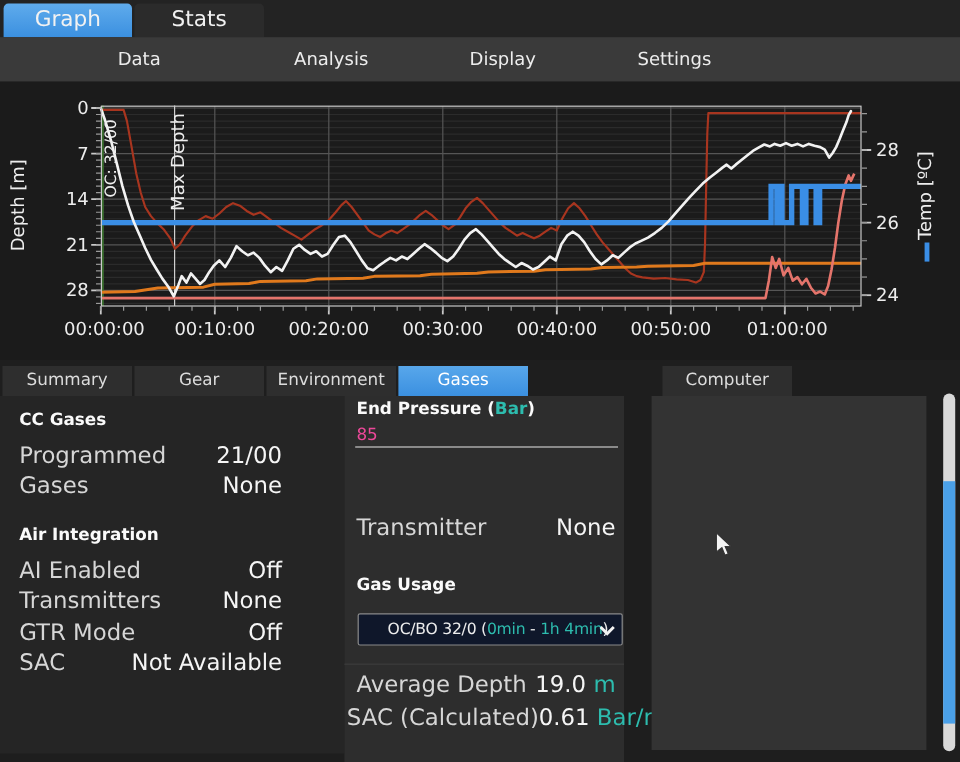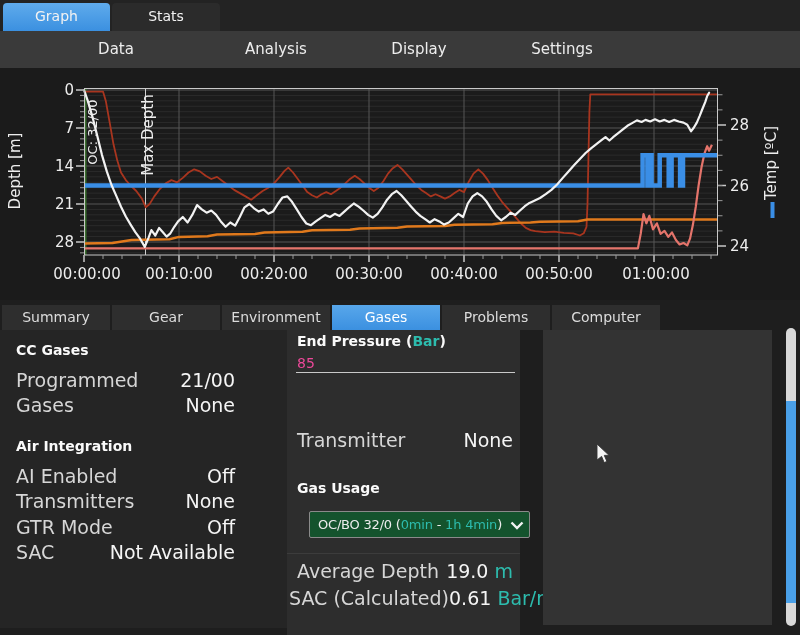--- a/index.html
+++ b/index.html
@@ -6,21 +6,21 @@
   html,body { background:#111; }
   .app {
     position:relative; width:800px; height:635px; overflow:hidden;
     background:#262626; font-family:"DejaVu Sans","Liberation Sans",sans-serif;
     color:#e8e8e8; -webkit-font-smoothing:antialiased;
   }
   
   .titlebar { position:absolute; left:0; top:0; width:800px; height:31px; background:#232323; }
   .vtab {
     position:absolute; top:3px; height:28px; line-height:27px; text-align:center;
-    font-size:14px; color:#f2f2f2; background:#2b2b2b; border-radius:4px 4px 0 0; cursor:default;
+    font-size:18px; color:#f2f2f2; background:#2b2b2b; border-radius:4px 4px 0 0; cursor:default;
   }
   .vtab.active { background:linear-gradient(#5fabec,#3b90e0); }
   
   .menubar { position:absolute; left:0; top:31px; width:800px; height:37px; background:#3a3a3a; }
   .menuitem { position:absolute; top:0; height:37px; line-height:37px; text-align:center; font-size:15px; color:#ededed; }
   
   .chart { position:absolute; left:0; top:68px; width:800px; height:232px; background:#1b1b1b; }
   .chart svg text { fill:#ededed; }
   
   .bottomsec { position:absolute; left:0; top:300px; width:800px; height:335px; background:#1e1e1e; }
@@ -35,23 +35,23 @@
   .panel-mid   { position:absolute; left:287px; top:30px; width:233px; height:326px; background:#2d2d2d; }
   .panel-right { position:absolute; left:543px; top:30px; width:229px; height:295px; background:#333333; }
   .row { position:absolute; display:flex; justify-content:space-between; height:18px; font-size:19px; }
   .row .lbl { color:#d6d6d6; white-space:nowrap; }
   .row .val { color:#f5f5f5; white-space:nowrap; text-align:right; }
   .sechead { position:absolute; font-size:14px; font-weight:bold; color:#fafafa; white-space:nowrap; }
   .teal { color:#2dbcae; }
   .inputline { position:absolute; height:1px; background:#c9c9c9; }
   .inputval { position:absolute; font-size:14px; color:#ec4899; }
   .gas-select {
-    position:absolute; left:22px; top:181px; width:221px; height:27px;
-    border:1px solid #8a8a8a; border-radius:2px; background:#14532d;
-    font-size:13px; line-height:25px; padding-left:8px; white-space:nowrap; color:#ececec;
+    position:absolute; left:11px; top:181px; width:221px; height:27px;
+    border:1px solid #8a8a8a; border-radius:2px; background:#0f172a;
+    font-size:13px; line-height:25px; padding-left:24px; white-space:nowrap; color:#ececec;
     letter-spacing:-0.2px; cursor:default;
   }
   .gas-select .chev { position:absolute; right:5px; top:9px; }
   .hairline { position:absolute; height:1px; background:#3c3c3c; }
   
   .scrollbar { position:absolute; left:786px; top:28px; width:10px; height:298px; background:#d9d9d9; border-radius:5px; }
   .scrollthumb { position:absolute; left:0; top:73px; width:10px; height:202px; background:#4aa0e8; }
   .cursor { position:absolute; left:596px; top:143px; }
 </style>
 </head>
@@ -244,21 +244,20 @@
     </svg>
   </div>
 
   <div class="bottomsec">
 
     <div class="btabrow">
       <div class="btab" style="left:2px;">Summary</div>
       <div class="btab" style="left:112px;">Gear</div>
       <div class="btab" style="left:222px;">Environment</div>
       <div class="btab active" style="left:332px;">Gases</div>
-      <div class="btab" style="left:442px;">Problems</div>
       <div class="btab" style="left:552px;">Computer</div>
     </div>
 
     <div class="panel-left">
       <div class="sechead" style="left:16px;top:12px;">CC Gases</div>
       <div class="row" style="left:16px;width:219px;top:39px;">
         <span class="lbl">Programmed</span>
         <span class="val">21/00</span>
       </div>
       <div class="row" style="left:16px;width:219px;top:64px;">

